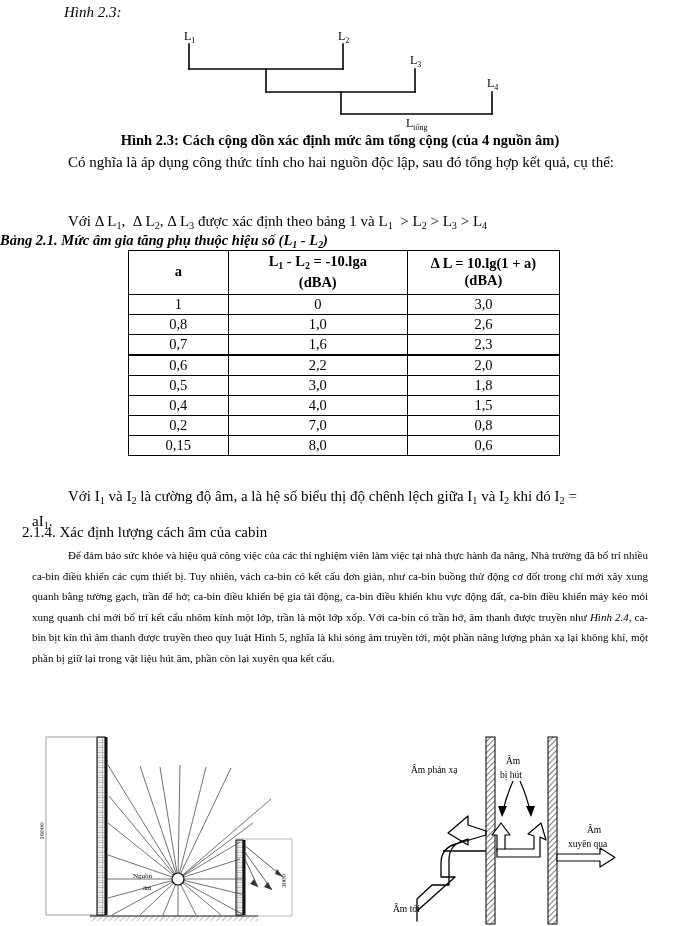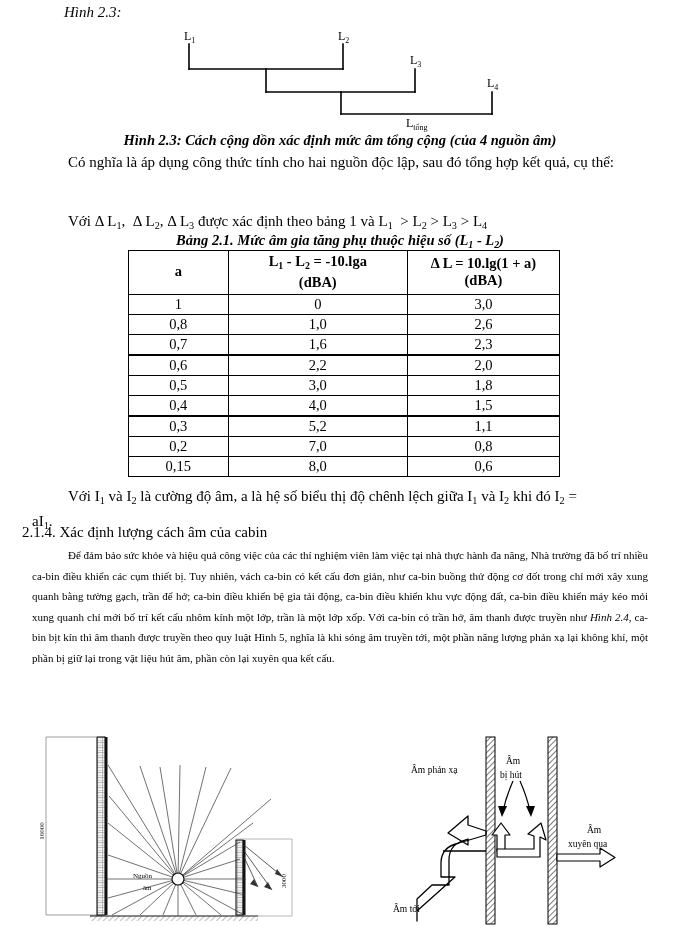--- a/index.html
+++ b/index.html
@@ -23,42 +23,42 @@
 
   
   #tree{position:absolute;left:0px;top:22px;width:680px;height:110px;}
   #tree svg{display:block;}
   .treelab{font-family:"Liberation Serif",serif;font-size:12px;}
 
   
   #caption{
     position:absolute;left:0;top:132px;width:680px;
     text-align:center;font-size:14.5px;
-    font-weight:bold;font-style:italic;
+    font-weight:bold;
   }
 
   
   #para1{
     position:absolute;left:32px;top:152px;width:616px;
     font-size:15px;line-height:20px;text-align:justify;
     text-indent:36px;
   }
   #formula1{
     position:absolute;left:0;top:192px;width:680px;
     text-align:center;font-size:15px;
   }
   #formula2{
     position:absolute;left:32px;top:213px;width:616px;
     font-size:15px;text-indent:36px;
   }
 
   
   #tbl-caption{
     position:absolute;left:0;top:232px;width:680px;
-    text-align:center;font-size:14.5px;
+    text-align:left;font-size:14.5px;
     font-weight:bold;font-style:italic;
   }
 
   
   #tbl{
     position:absolute;left:128px;top:250px;width:432px;
     border-collapse:collapse;font-size:14.5px;
   }
   #tbl td,#tbl th{
     border:1px solid #000;text-align:center;padding:0;
@@ -185,25 +185,20 @@
         </tr>
         <tr class="inner">
           <td class="c1">0,5</td>
           <td class="c2">3,0</td>
           <td class="c3">1,8</td>
         </tr>
         <tr class="inner">
           <td class="c1">0,4</td>
           <td class="c2">4,0</td>
           <td class="c3">1,5</td>
-        </tr>
-        <tr class="grp-start">
-          <td class="c1">0,3</td>
-          <td class="c2">5,2</td>
-          <td class="c3">1,1</td>
         </tr>
         <tr class="inner">
           <td class="c1">0,2</td>
           <td class="c2">7,0</td>
           <td class="c3">0,8</td>
         </tr>
         <tr class="inner">
           <td class="c1">0,15</td>
           <td class="c2">8,0</td>
           <td class="c3">0,6</td>

